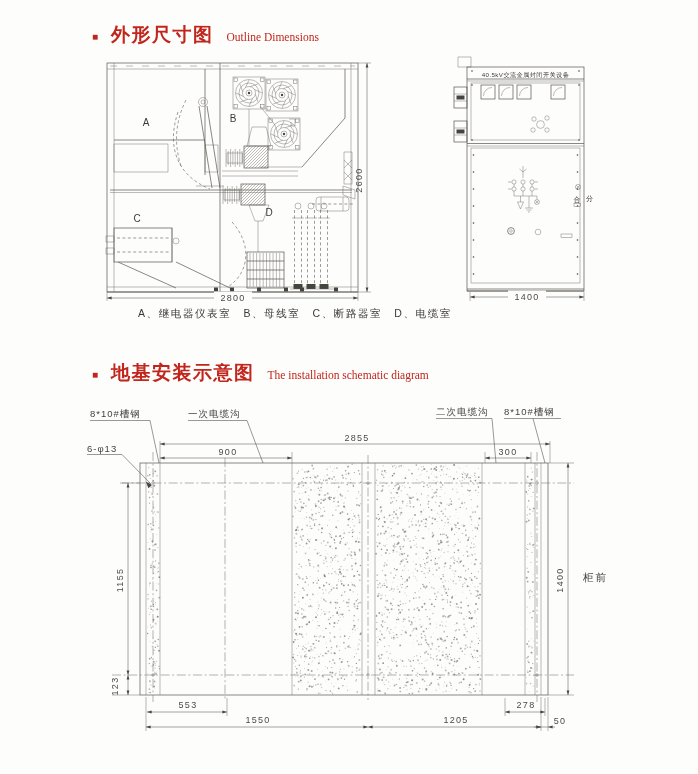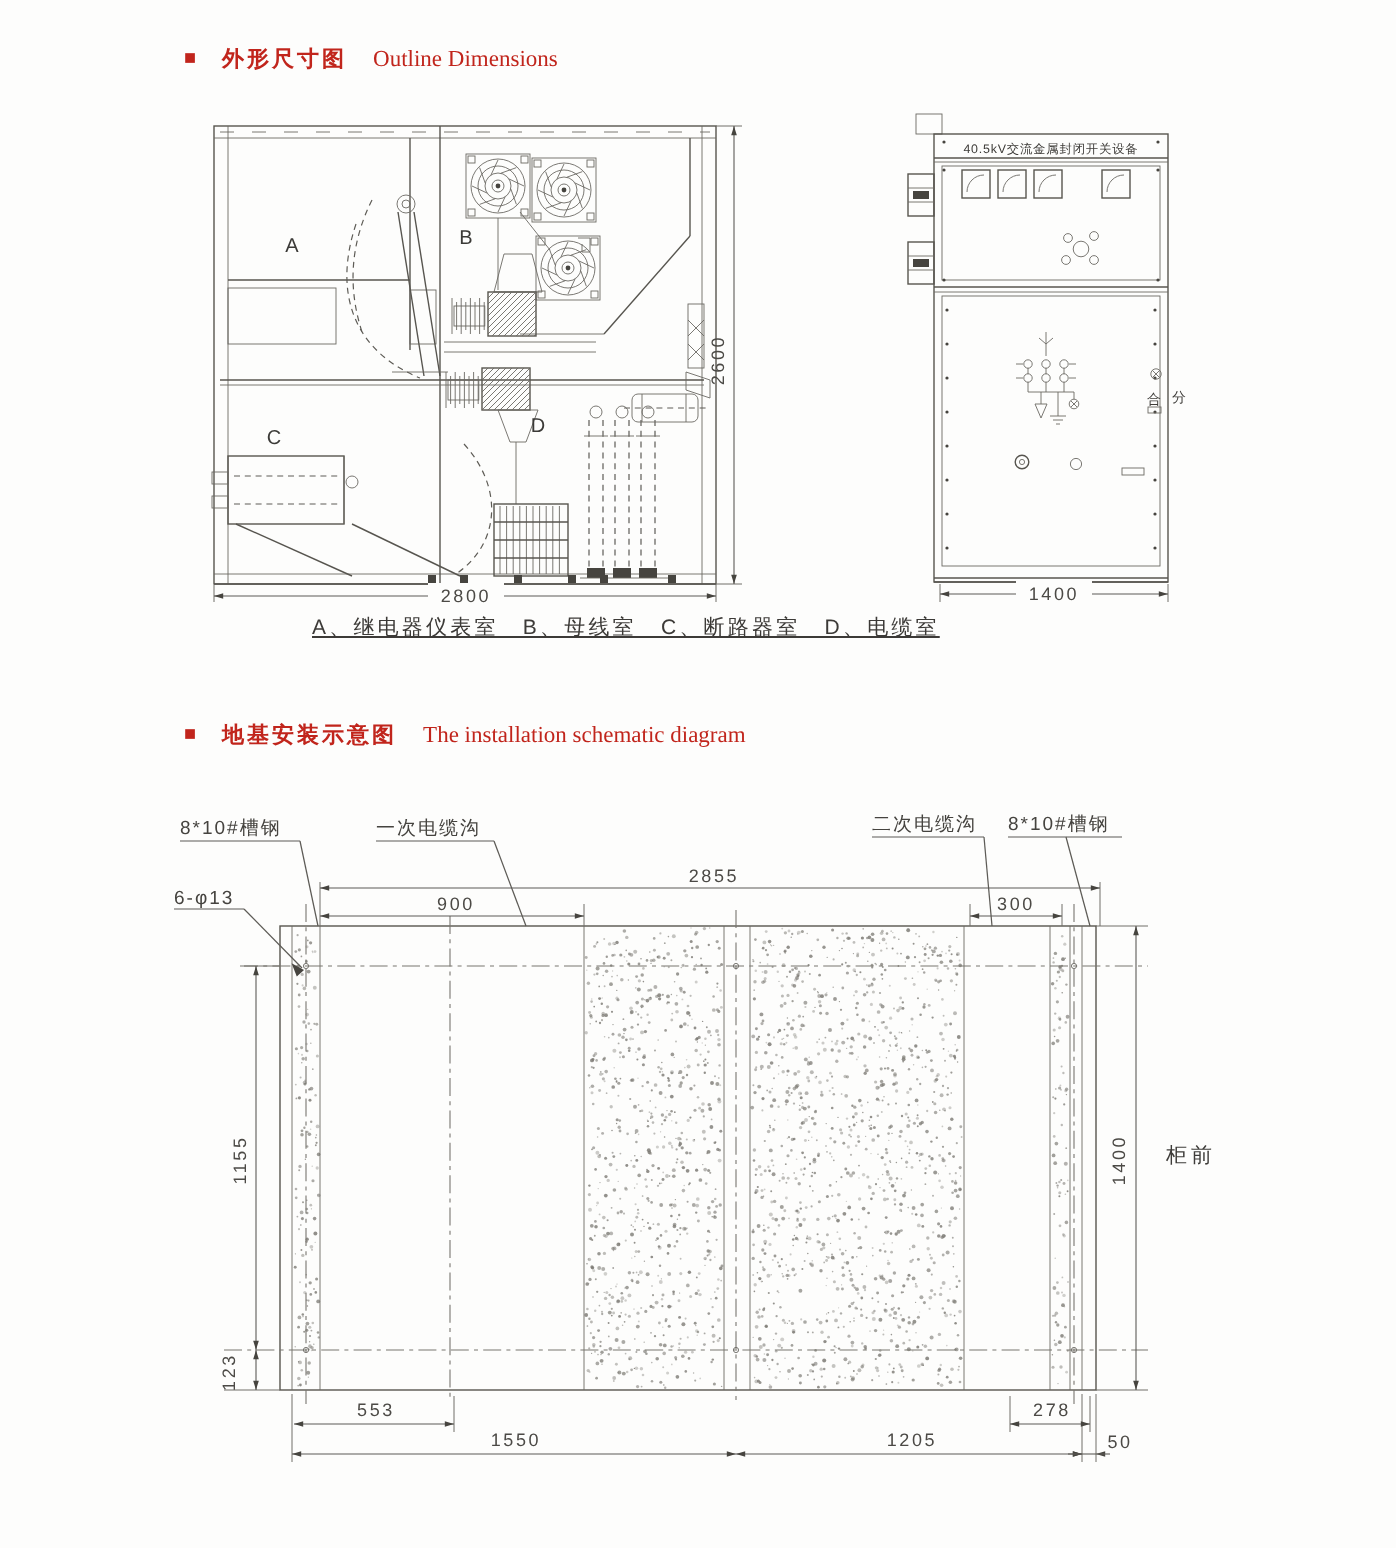--- a/index.html
+++ b/index.html
@@ -2,21 +2,21 @@
 <html><head>
 <meta charset="utf-8">
 <style>
   html,body{margin:0;padding:0;}
   body{
     width:698px;height:774px;position:relative;background:#fdfdfc;
     font-family:"Liberation Sans","DejaVu Sans",sans-serif;overflow:hidden;
   }
   .hdr{position:absolute;display:flex;align-items:baseline;gap:13px;white-space:nowrap;}
   .hdr .bullet{font-size:10px;line-height:1;position:relative;top:-1px;}
-  .hdr .zh{font-size:11px;font-weight:bold;letter-spacing:1.5px;}
+  .hdr .zh{font-size:19px;font-weight:bold;letter-spacing:1.5px;}
   .hdr .en{font-family:Liberation Serif, serif;font-size:11.5px;}
   .caption{position:absolute;font-size:10.5px;color:#3c3a37;letter-spacing:1.6px;white-space:nowrap;}
   svg{position:absolute;overflow:visible;}
   svg .ln{stroke:#57554f;stroke-width:.7;fill:none;}
   svg .th{stroke:#6b6963;stroke-width:.45;fill:none;}
   svg .dash{stroke:#5e5c56;stroke-width:.6;fill:none;stroke-dasharray:3 2.4;}
   svg .chain{stroke:#78766f;stroke-width:.55;fill:none;stroke-dasharray:9 2.6 2 2.6;}
   svg .dim{stroke:#5d5b56;stroke-width:.55;fill:none;}
   svg .ext{stroke:#716f68;stroke-width:.5;fill:none;}
   svg .ldr{stroke:#5d5b56;stroke-width:.62;fill:none;}
@@ -421,21 +421,21 @@
     <line class="ext" x1="470" y1="292" x2="470" y2="301"></line>
     <line class="ext" x1="584" y1="292" x2="584" y2="301"></line>
     <line class="dim" x1="470" y1="297" x2="584" y2="297"></line>
     <rect class="wbg" x="508" y="290.5" width="38" height="10"></rect>
     <text class="dimtxt" x="527" y="300" text-anchor="middle">1400</text>
   <polygon class="dk" points="470,297 474.6,298.4 474.6,295.6"></polygon>
       <polygon class="dk" points="584,297 579.4,298.4 579.4,295.6"></polygon>
     </g>
 </svg>
 
-<div class="caption" style="left:156px;top:307px;text-decoration:underline;">A、继电器仪表室　B、母线室　C、断路器室　D、电缆室</div>
+<div class="caption" style="left:138px;top:307px;">A、继电器仪表室　B、母线室　C、断路器室　D、电缆室</div>
 
 <div class="hdr" style="left:92px;top:360px;color:#c1251c;">
   <span class="bullet">■</span>
   <span class="zh">地基安装示意图</span>
   <span class="en">The installation schematic diagram</span>
 </div>
 
 <svg id="svg2" viewBox="82 398 548 347" style="left:82px;top:398px;" width="548" height="347">
 
   <g>

